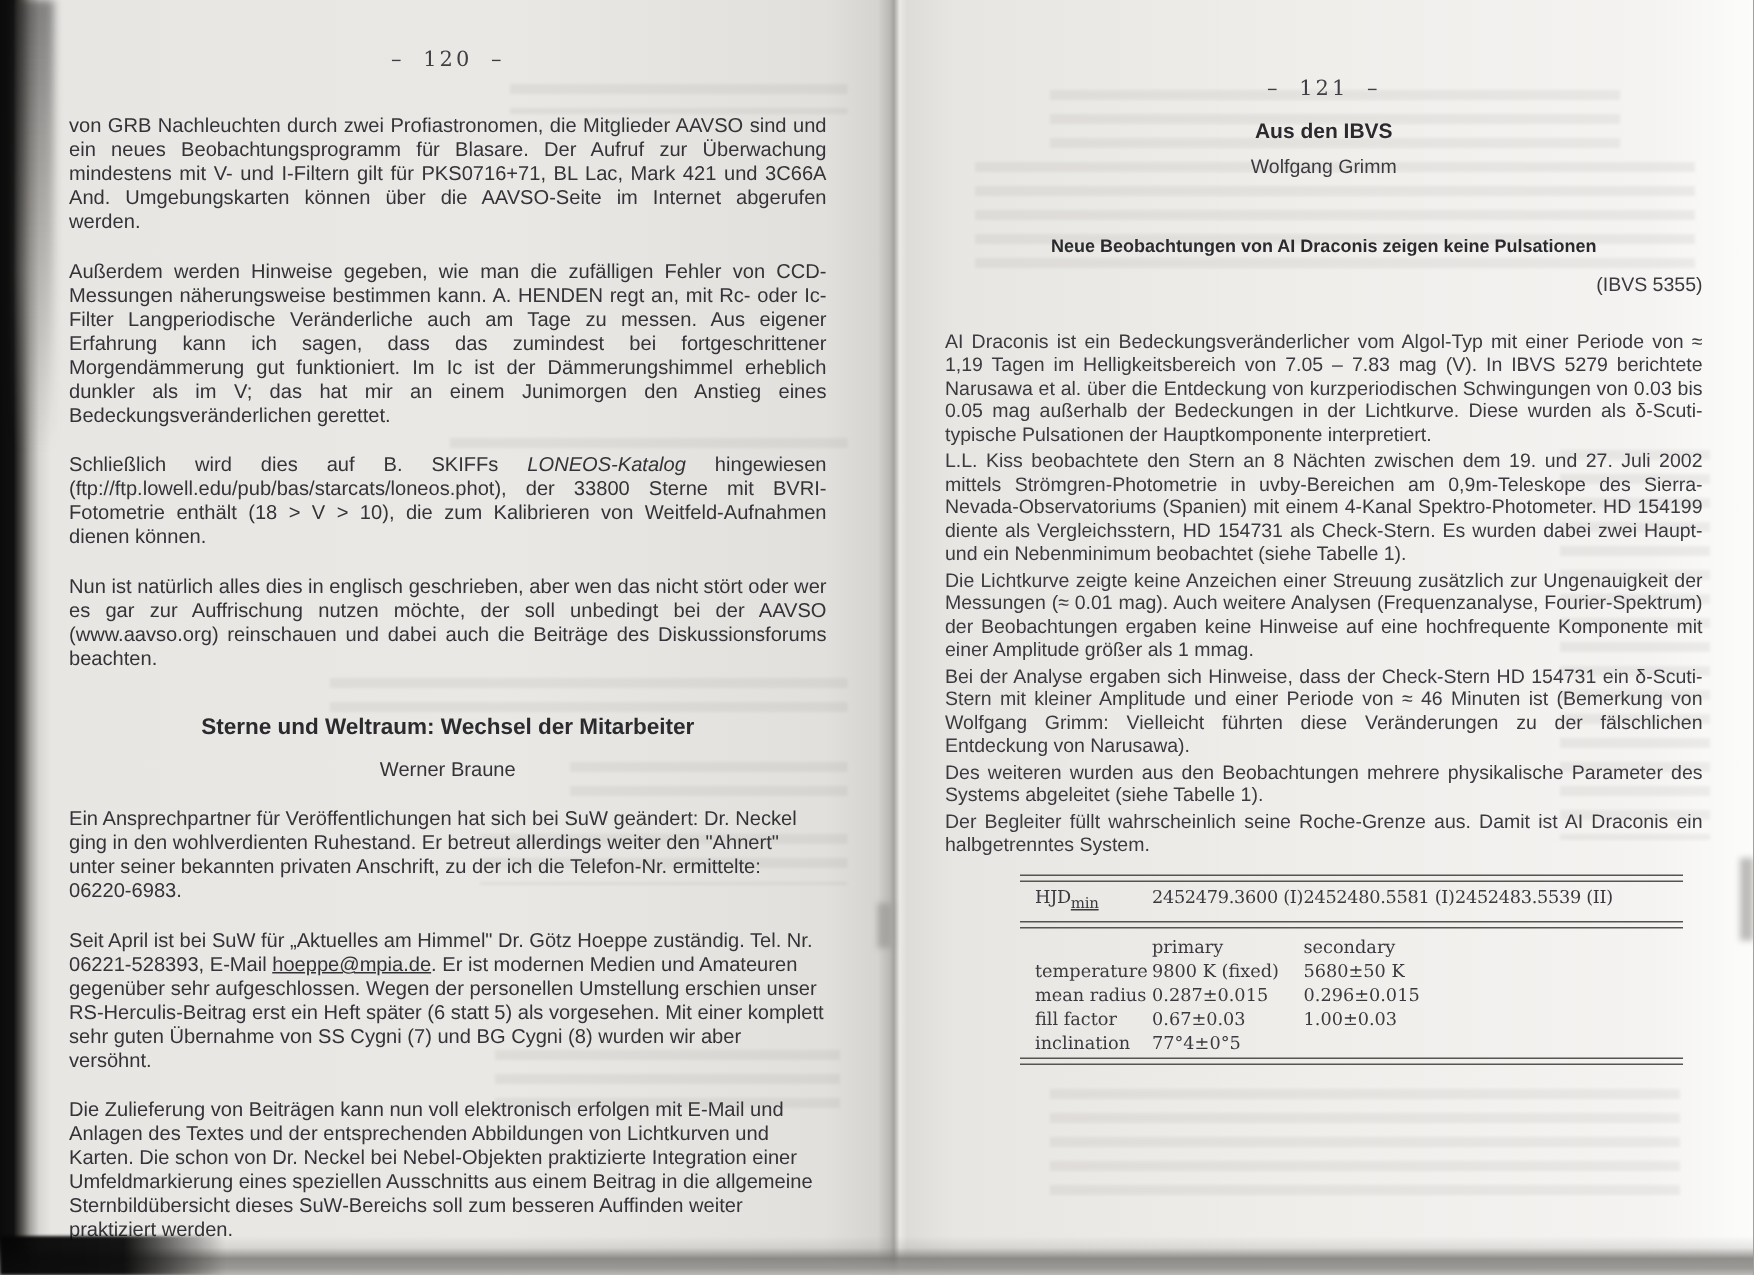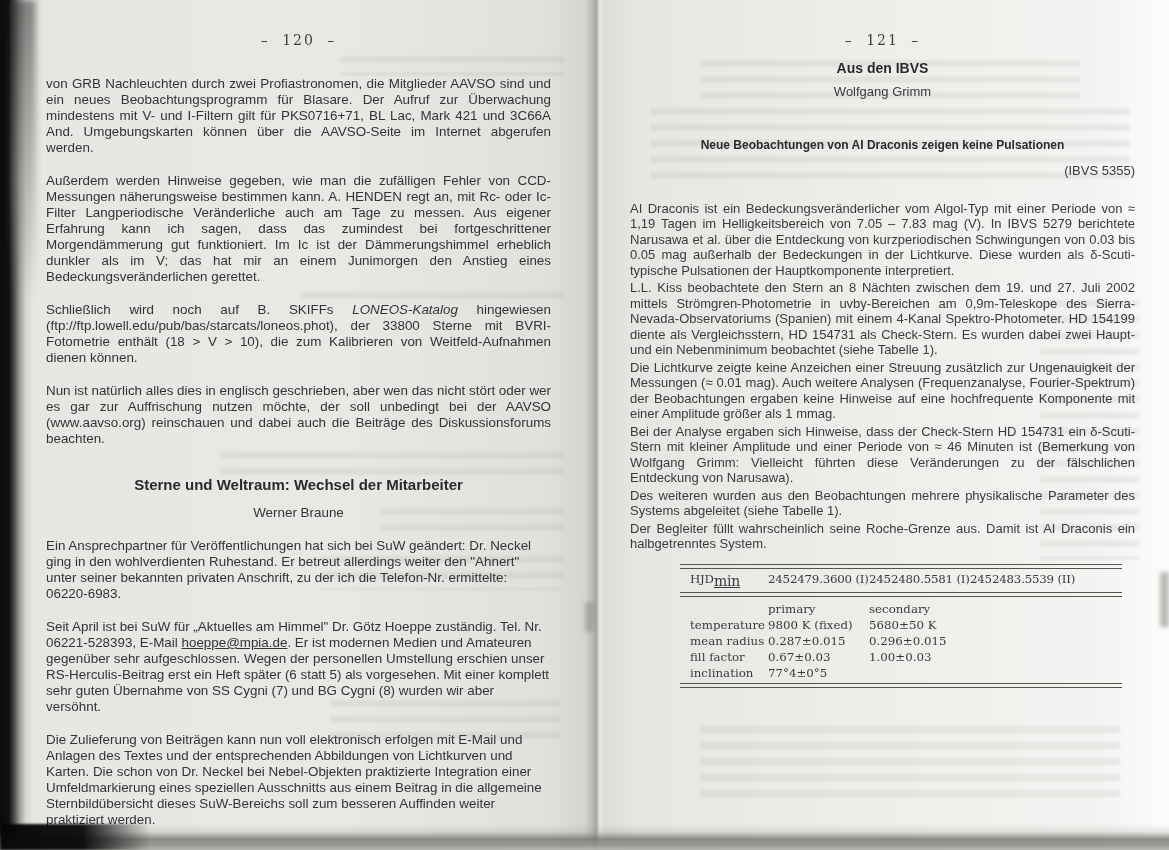--- a/index.html
+++ b/index.html
@@ -6,21 +6,21 @@
   .stage{position:relative;width:1169px;height:850px;overflow:hidden;background:#fef9c3;
          font-family:"Liberation Sans",sans-serif;}
   .page{position:absolute;top:0;height:850px;}
   .page-left{left:14px;width:582px;
     background:linear-gradient(to right,#e7e6e3 0%,#e9e8e5 55%,#e2e0dc 92%,#d2d0cc 100%);}
   .page-right{left:596px;width:573px;
     background:linear-gradient(to right,#dbd9d5 0%,#e8e6e3 7%,#efeeeb 50%,#f4f3f1 88%,#fcfcfb 100%);}
   .content{position:relative;z-index:2;}
   .content-left{position:absolute;left:32px;top:32px;width:505px;color:#333338;
     font-size:13.4px;line-height:16px;}
-  .content-right{position:absolute;left:34px;top:33px;width:505px;color:#3a3a3f;
+  .content-right{position:absolute;left:34px;top:52px;width:505px;color:#3a3a3f;
     font-size:13px;line-height:15.5px;}
   .pagenum{text-align:center;font-family:"DejaVu Serif",serif;font-size:14px;
     letter-spacing:2px;color:#3f3f43;word-spacing:6px;}
   p{margin:17px 0 0 0;}
   .content-right p{margin:2px 0 0 0;}
   .first-para{margin-top:28px !important;}
   .just{text-align:justify;}
   .heading{margin:30px 0 0 0;font-size:15px;font-weight:bold;text-align:center;color:#2b2b2f;}
   .byline{margin:12px 0 0 0;text-align:center;}
   .rubric{margin:12px 0 0 0;font-size:14px;font-weight:bold;text-align:center;color:#2b2b2f;}
@@ -33,21 +33,21 @@
   
   .datatable{margin:12px 0 0 50px;width:442px;font-family:"DejaVu Serif",serif;
     font-size:11.8px;color:#3a3a3e;line-height:16px;}
   .rule{height:3px;border-top:1px solid #55544f;border-bottom:1px solid #55544f;}
   .trow{display:grid;grid-template-columns:88px 101px 101px 152px;align-items:start;}
   .trow .tc{white-space:nowrap;}
   .trow .tc.lbl{padding-left:10px;}
   .thead{padding:2px 0 3px 0;}
   .thead .tc{letter-spacing:-0.2px;}
   .subhead{padding-top:4px;}
-  sub{font-size:14px;text-decoration:underline;}
+  sub{font-size:10px;text-decoration:underline;}
   .caption{margin:16px 0 0 10px;font-size:13.8px;color:#333338;}
   
   .ghost{position:absolute;z-index:1;opacity:0.13;filter:blur(1px);
     background-image:repeating-linear-gradient(to bottom,
       rgba(105,103,99,0.65) 0px,rgba(105,103,99,0.65) 7px,
       rgba(0,0,0,0) 7px,rgba(0,0,0,0) 16px);}
   .edge-left{position:absolute;left:0;top:0;width:34px;height:100%;z-index:3;
     background:linear-gradient(to right,#0b0b0b 0px,#101010 9px,#585753 15px,
       #a3a19d 20px,rgba(190,188,184,0.4) 26px,rgba(0,0,0,0) 34px);}
   .smudge-left{position:absolute;left:10px;top:0;width:26px;height:300px;z-index:3;
@@ -77,21 +77,21 @@
     <div class="ghost" style="left:286px;top:292px;width:265px;height:14px;"></div>
     <div class="ghost" style="left:206px;top:452px;width:345px;height:26px;"></div>
     <div class="ghost" style="left:366px;top:508px;width:185px;height:30px;"></div>
     <div class="ghost" style="left:306px;top:556px;width:245px;height:34px;"></div>
     <div class="ghost" style="left:316px;top:700px;width:230px;height:40px;"></div>
 
     <div class="content content-left">
       <div class="pagenum">– 120 –</div>
       <p class="just first-para">von GRB Nachleuchten durch zwei Profiastronomen, die Mitglieder AAVSO sind und ein neues Beobachtungsprogramm für Blasare. Der Aufruf zur Überwachung mindestens mit V- und I-Filtern gilt für PKS0716+71, BL Lac, Mark 421 und 3C66A And. Umgebungskarten können über die AAVSO-Seite im Internet abgerufen werden.</p>
       <p class="just">Außerdem werden Hinweise gegeben, wie man die zufälligen Fehler von CCD-Messungen näherungsweise bestimmen kann. A. HENDEN regt an, mit Rc- oder Ic-Filter Langperiodische Veränderliche auch am Tage zu messen. Aus eigener Erfahrung kann ich sagen, dass das zumindest bei fortgeschrittener Morgendämmerung gut funktioniert. Im Ic ist der Dämmerungshimmel erheblich dunkler als im V; das hat mir an einem Junimorgen den Anstieg eines Bedeckungsveränderlichen gerettet.</p>
-      <p class="just"><span>Schließlich wird noch auf B. SKIFFs </span><em>LONEOS-Katalog</em><span> hingewiesen (ftp://ftp.lowell.edu/pub/bas/starcats/loneos.phot), der 33800 Sterne mit BVRI-Fotometrie enthält (18 &gt; V &gt; 10), die zum Kalibrieren von Weitfeld-Aufnahmen dienen können.</span></p>
+      <p class="just"><span>Schließlich wird dies auf B. SKIFFs </span><em>LONEOS-Katalog</em><span> hingewiesen (ftp://ftp.lowell.edu/pub/bas/starcats/loneos.phot), der 33800 Sterne mit BVRI-Fotometrie enthält (18 &gt; V &gt; 10), die zum Kalibrieren von Weitfeld-Aufnahmen dienen können.</span></p>
       <p class="just">Nun ist natürlich alles dies in englisch geschrieben, aber wen das nicht stört oder wer es gar zur Auffrischung nutzen möchte, der soll unbedingt bei der AAVSO (www.aavso.org) reinschauen und dabei auch die Beiträge des Diskussionsforums beachten.</p>
       <h3 class="heading">Sterne und Weltraum: Wechsel der Mitarbeiter</h3>
       <div class="byline">Werner Braune</div>
       <p>Ein Ansprechpartner für Veröffentlichungen hat sich bei SuW geändert: Dr. Neckel ging in den wohlverdienten Ruhestand. Er betreut allerdings weiter den "Ahnert" unter seiner bekannten privaten Anschrift, zu der ich die Telefon-Nr. ermittelte: 06220-6983.</p>
       <p><span>Seit April ist bei SuW für „Aktuelles am Himmel" Dr. Götz Hoeppe zuständig. Tel. Nr. 06221-528393, E-Mail </span><span class="email">hoeppe@mpia.de</span><span>.  Er ist modernen Medien und Amateuren gegenüber sehr aufgeschlossen. Wegen der personellen Umstellung erschien unser RS-Herculis-Beitrag erst ein Heft später (6 statt 5) als vorgesehen. Mit einer komplett sehr guten Übernahme von SS Cygni (7) und BG Cygni (8) wurden wir aber versöhnt.</span></p>
       <p>Die Zulieferung von Beiträgen kann nun voll elektronisch erfolgen mit E-Mail und Anlagen des Textes und der entsprechenden Abbildungen von Lichtkurven und Karten. Die schon von Dr. Neckel bei Nebel-Objekten praktizierte Integration einer Umfeldmarkierung eines speziellen Ausschnitts aus einem Beitrag in die allgemeine Sternbildübersicht dieses SuW-Bereichs soll zum besseren Auffinden weiter praktiziert werden.</p>
     </div>
   </section>
 
   <section class="page page-right">

